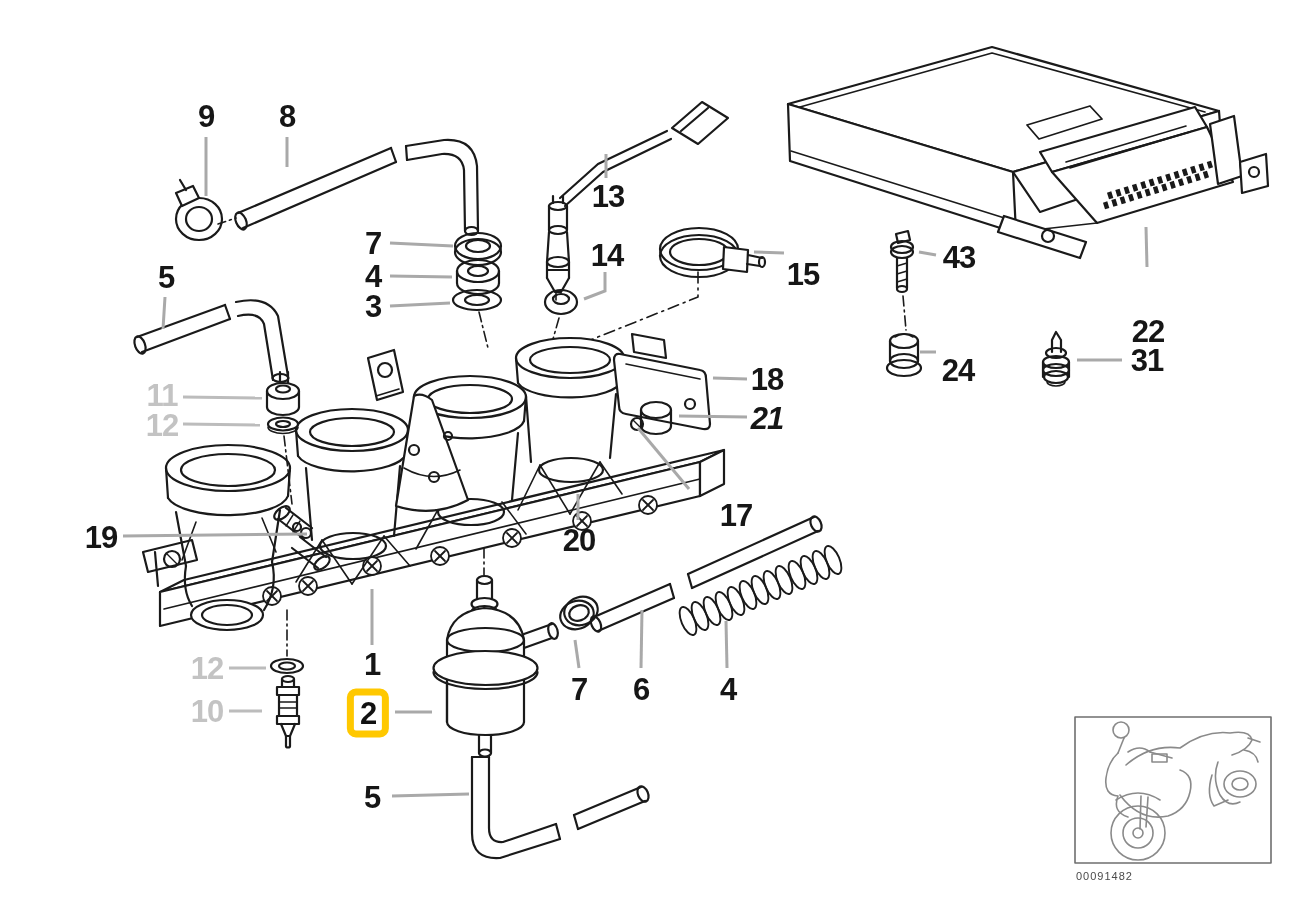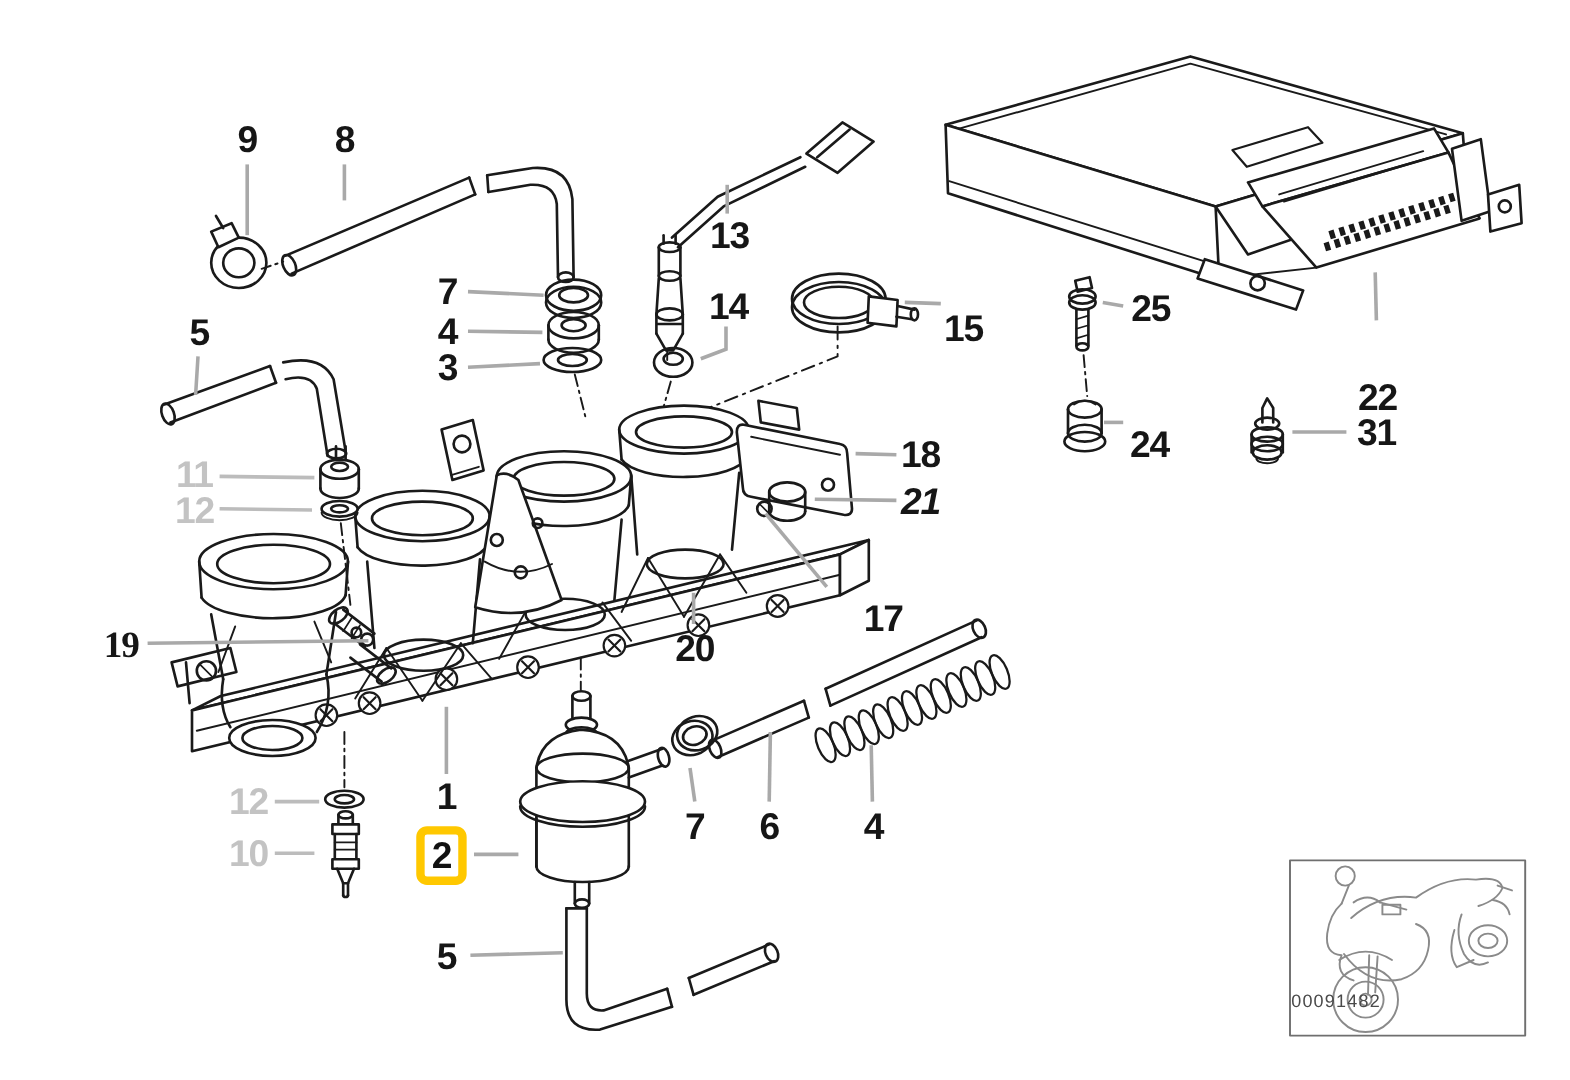--- a/index.html
+++ b/index.html
@@ -9,22 +9,22 @@
   #leader-svg{z-index:2;}
   #label-layer{position:absolute;left:0;top:0;width:1308px;height:900px;z-index:3;}
   .part-label{position:absolute;transform:translate(-50%,-50%);
       font-weight:bold;font-size:31px;line-height:1;color:#161616;letter-spacing:-1px;
       user-select:none;}
   .part-label.muted{color:#c3c3c3;}
   .part-label.highlight{background:#fff;border:7px solid #ffc800;border-radius:9px;
       padding:2px 6px;color:#111;}
   .leader{fill:none;stroke:#a9a9a9;stroke-width:3;}
   .leader.muted{stroke:#bcbcbc;}
-  #thumb-code{position:absolute;left:1076px;top:826px;z-index:3;
-      font-size:15px;color:#4a4a4a;letter-spacing:1px;}
+  #thumb-code{position:absolute;left:1076px;top:870px;z-index:3;
+      font-size:11px;color:#4a4a4a;letter-spacing:1px;}
 </style>
 </head>
 <body>
 
 <div id="canvas">
 
 <svg id="art-svg" width="1308" height="900" viewBox="0 0 1308 900">
   <defs>
     <g id="bolt" stroke="#1a1a1a" stroke-width="1.8" fill="#fff">
       <circle r="9"></circle>
@@ -458,31 +458,31 @@
       <div class="part-label normal" style="left: 373px; top: 276px;">4</div>
       <div class="part-label normal" style="left: 373px; top: 306px;">3</div>
       <div class="part-label normal" style="left: 608px; top: 196px;">13</div>
       <div class="part-label normal" style="left: 607px; top: 255px;">14</div>
       <div class="part-label normal" style="left: 803px; top: 254px; margin-top: 20px;">15</div>
       <div class="part-label muted" style="left: 162px; top: 395px;">11</div>
       <div class="part-label muted" style="left: 162px; top: 425px;">12</div>
       <div class="part-label normal" style="left: 767px; top: 379px;">18</div>
       <div class="part-label normal" style="left: 767px; top: 418px; font-style: italic;">21</div>
       <div class="part-label normal" style="left: 699px; top: 515px; margin-left: 37px;">17</div>
-      <div class="part-label normal" style="left: 101px; top: 537px; font-family: Liberation Serif, serif;">19</div>
+      <div class="part-label normal" style="left: 101px; top: 537px;">19</div>
       <div class="part-label normal" style="left: 579px; top: 540px;">20</div>
       <div class="part-label normal" style="left: 372px; top: 664px;">1</div>
       <div class="part-label muted" style="left: 207px; top: 668px;">12</div>
       <div class="part-label muted" style="left: 207px; top: 711px;">10</div>
       <div class="part-label highlight" style="left: 368px; top: 713px;">2</div>
       <div class="part-label normal" style="left: 372px; top: 797px;">5</div>
       <div class="part-label normal" style="left: 579px; top: 689px;">7</div>
       <div class="part-label normal" style="left: 641px; top: 689px;">6</div>
       <div class="part-label normal" style="left: 728px; top: 689px;">4</div>
-      <div class="part-label normal" style="left: 959px; top: 257px;">25</div>
+      <div class="part-label normal" style="left: 959px; top: 257px;">43</div>
       <div class="part-label normal" style="left: 958px; top: 353px; margin-top: 17px;">24</div>
       <div class="part-label normal" style="left: 1147px; top: 360px;">31</div>
       <div class="part-label normal" style="left: 1148px; top: 286px; margin-top: 45px;">22</div>
     </div>
 
 <div id="thumb-code">00091482</div>
 
 </div>
 
 </body></html>

